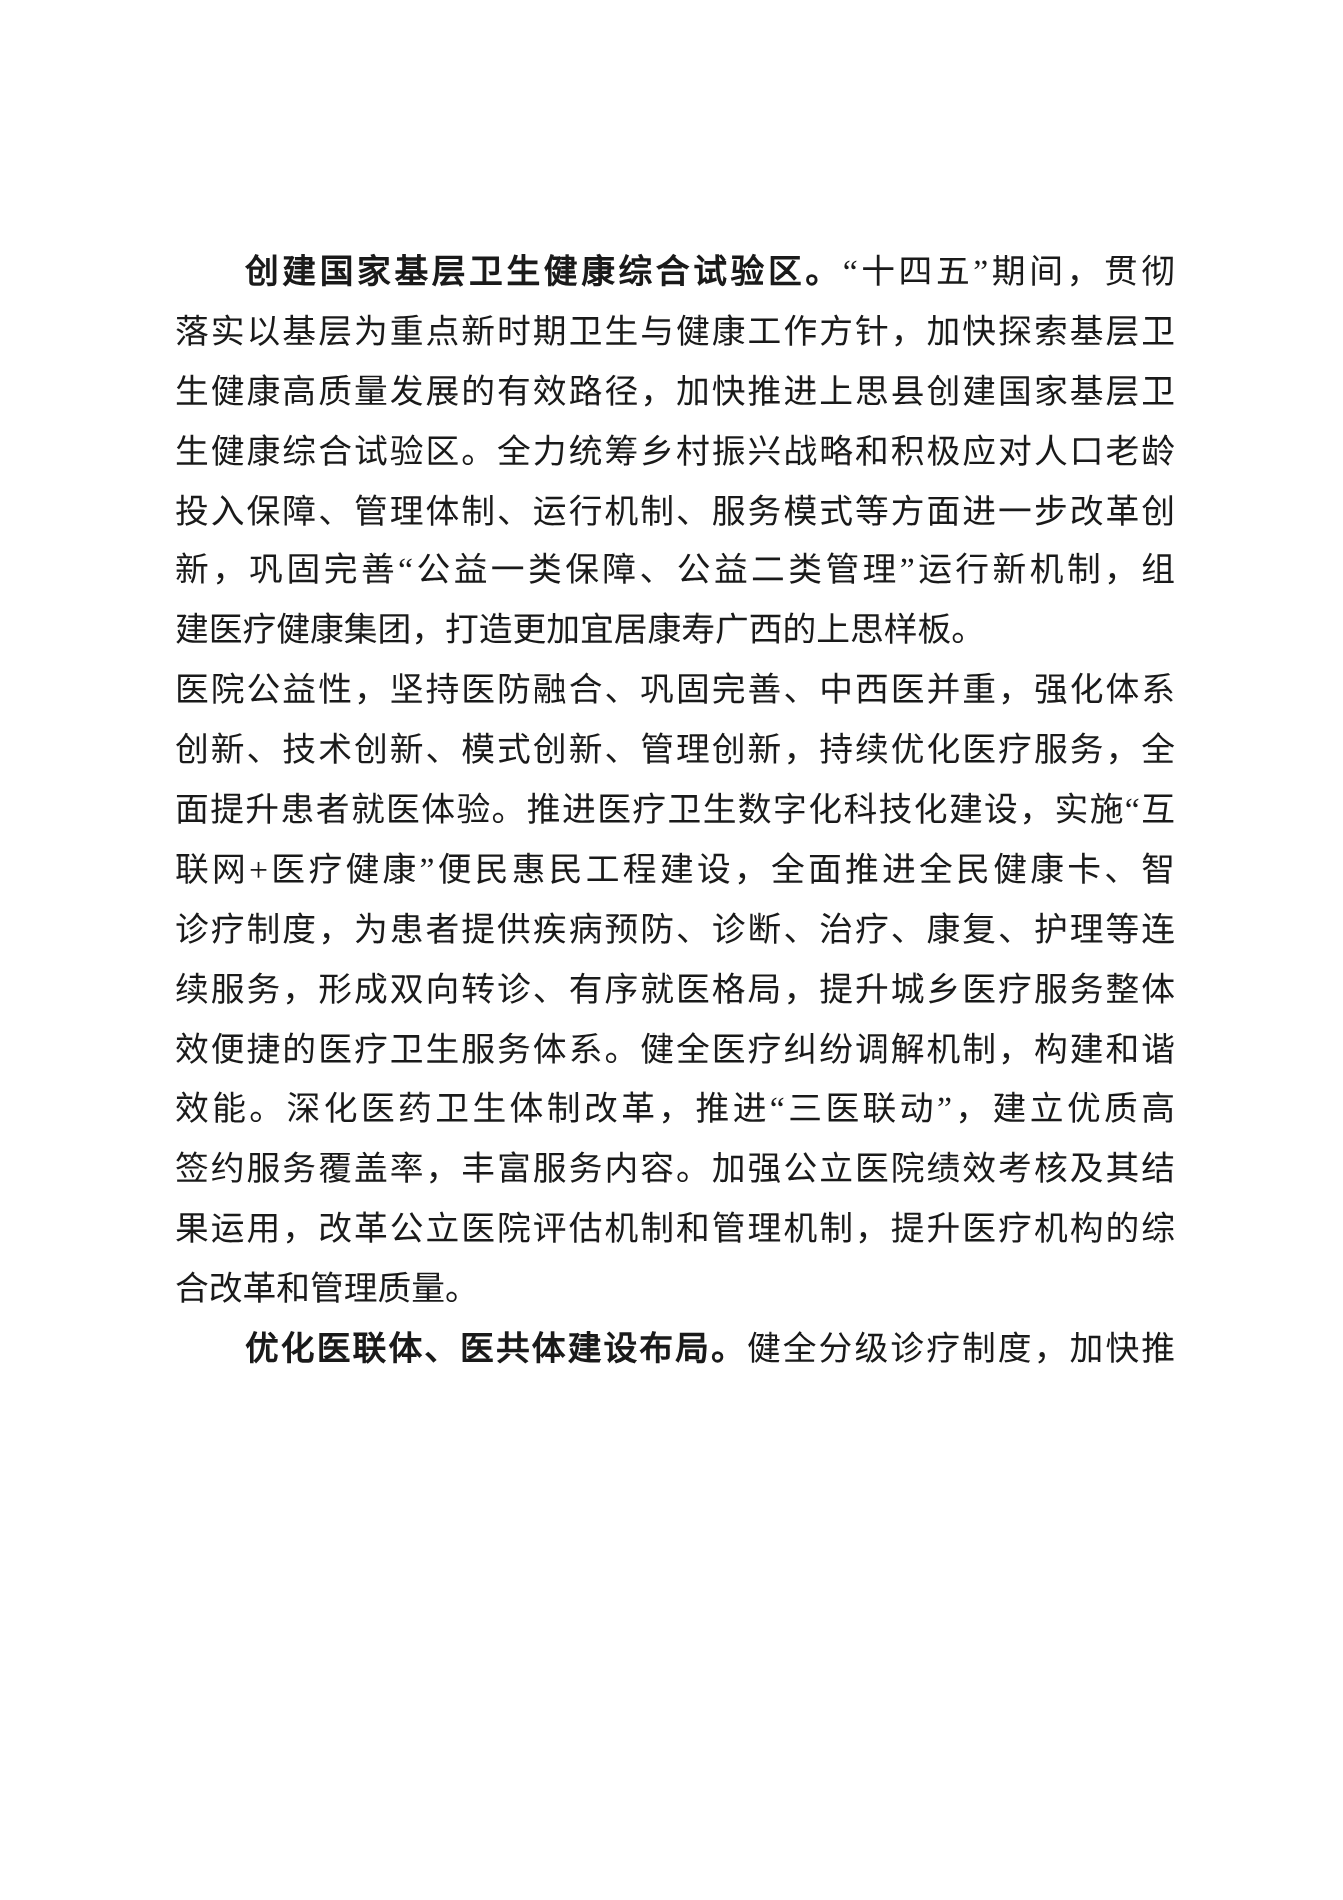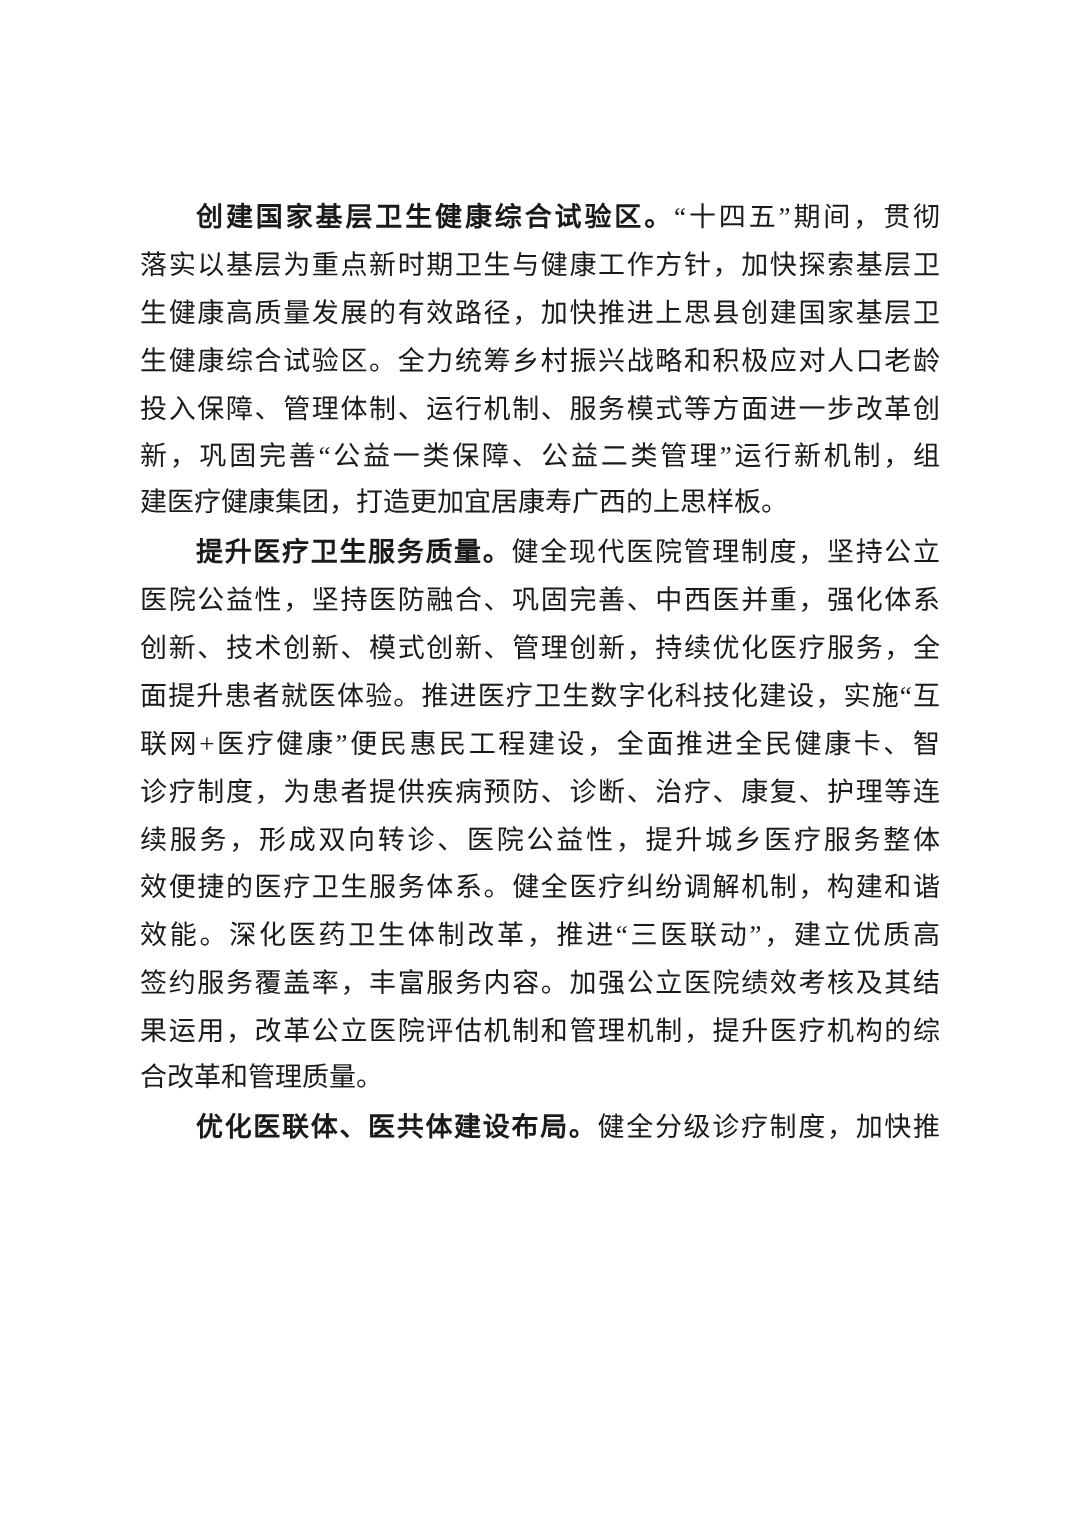--- a/index.html
+++ b/index.html
@@ -20,21 +20,21 @@
     font-size: 27px;
     line-height: 47.9px;
   }
   .line {
     height: 47.9px;
     text-align: justify;
     text-align-last: justify;
     white-space: normal;
   }
   .line.indent { padding-left: 56px; }
-  .line.last { text-align-last: left; font-family: Liberation Mono, monospace; }
+  .line.last { text-align-last: left; }
   .run { font-weight: 400; }
   .run.bold {
     font-weight: 700;
     font-family: "Liberation Sans", sans-serif;
   }
   .page-number {
     position: absolute;
     left: 143px;
     top: 1366px;
     font-size: 20px;
@@ -48,27 +48,26 @@
 
 <div class="page">
   <div class="text-block" id="text-block">
       <div class="line indent"><span class="run bold">创建国家基层卫生健康综合试验区。</span><span class="run">“十四五”期间，贯彻</span></div>
       <div class="line"><span class="run">落实以基层为重点新时期卫生与健康工作方针，加快探索基层卫</span></div>
       <div class="line"><span class="run">生健康高质量发展的有效路径，加快推进上思县创建国家基层卫</span></div>
       <div class="line"><span class="run">生健康综合试验区。全力统筹乡村振兴战略和积极应对人口老龄</span></div>
       <div class="line"><span class="run">投入保障、管理体制、运行机制、服务模式等方面进一步改革创</span></div>
       <div class="line"><span class="run">新，巩固完善“公益一类保障、公益二类管理”运行新机制，组</span></div>
       <div class="line last"><span class="run">建医疗健康集团，打造更加宜居康寿广西的上思样板。</span></div>
-      <div class="line indent"><span class="run bold">提升医疗卫生服务质量。</span><span class="run">健全现代医院管理制度，坚持公立</span></div>
       <div class="line"><span class="run">医院公益性，坚持医防融合、巩固完善、中西医并重，强化体系</span></div>
       <div class="line"><span class="run">创新、技术创新、模式创新、管理创新，持续优化医疗服务，全</span></div>
       <div class="line"><span class="run">面提升患者就医体验。推进医疗卫生数字化科技化建设，实施“互</span></div>
       <div class="line"><span class="run">联网+医疗健康”便民惠民工程建设，全面推进全民健康卡、智</span></div>
       <div class="line"><span class="run">诊疗制度，为患者提供疾病预防、诊断、治疗、康复、护理等连</span></div>
-      <div class="line"><span class="run">续服务，形成双向转诊、医院公益性，提升城乡医疗服务整体</span></div>
+      <div class="line"><span class="run">续服务，形成双向转诊、有序就医格局，提升城乡医疗服务整体</span></div>
       <div class="line"><span class="run">效便捷的医疗卫生服务体系。健全医疗纠纷调解机制，构建和谐</span></div>
       <div class="line"><span class="run">效能。深化医药卫生体制改革，推进“三医联动”，建立优质高</span></div>
       <div class="line"><span class="run">签约服务覆盖率，丰富服务内容。加强公立医院绩效考核及其结</span></div>
       <div class="line"><span class="run">果运用，改革公立医院评估机制和管理机制，提升医疗机构的综</span></div>
       <div class="line last"><span class="run">合改革和管理质量。</span></div>
       <div class="line indent"><span class="run bold">优化医联体、医共体建设布局。</span><span class="run">健全分级诊疗制度，加快推</span></div>
     </div>
   <div class="page-number">– 36 –</div>
 </div>
 

